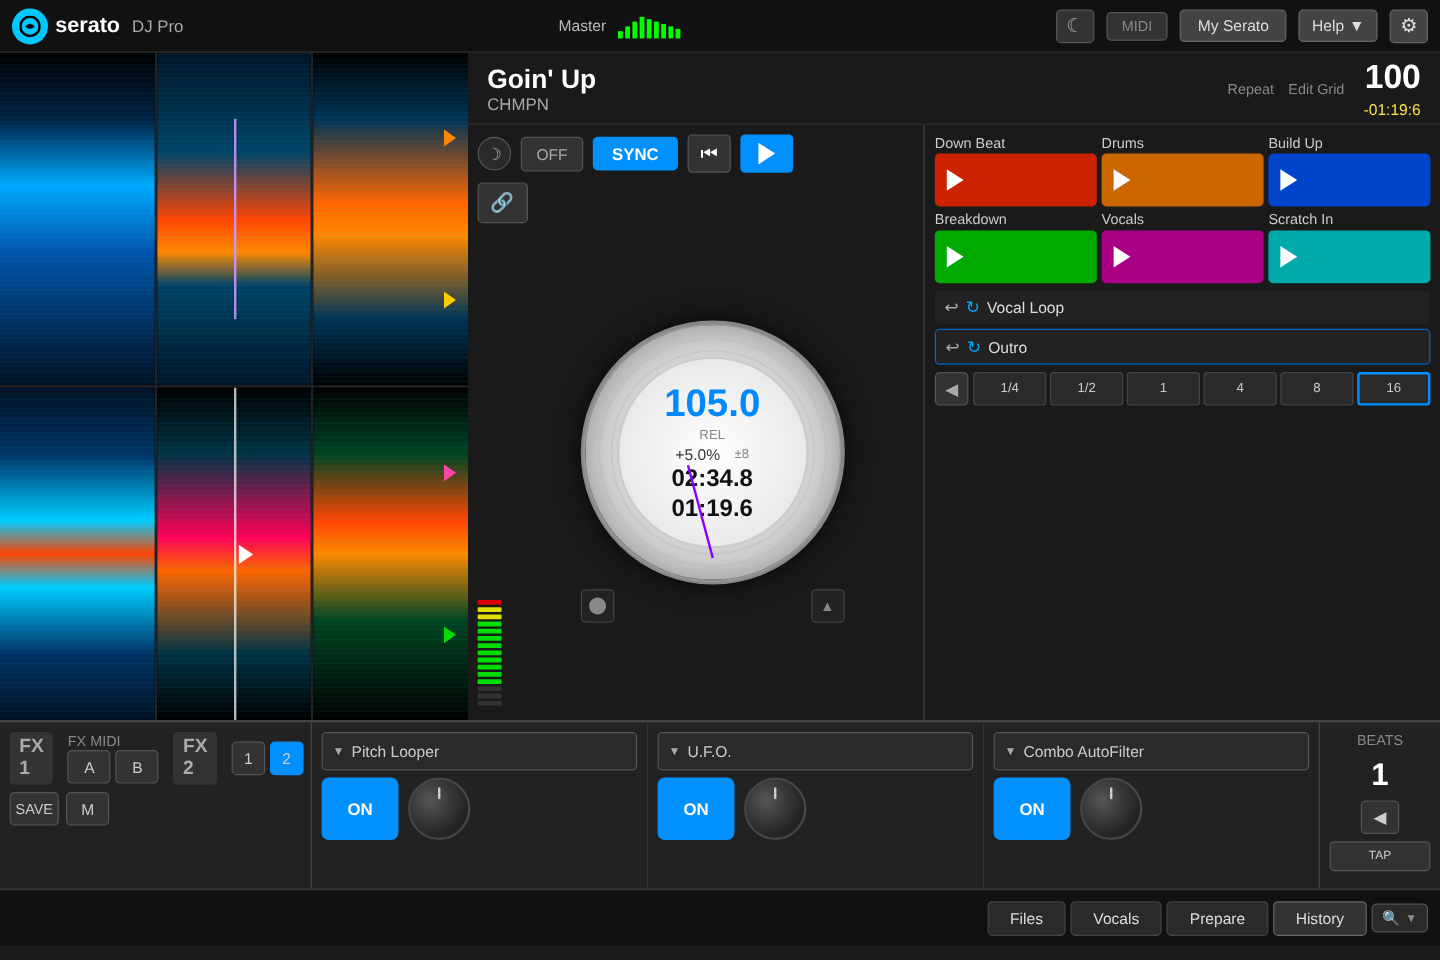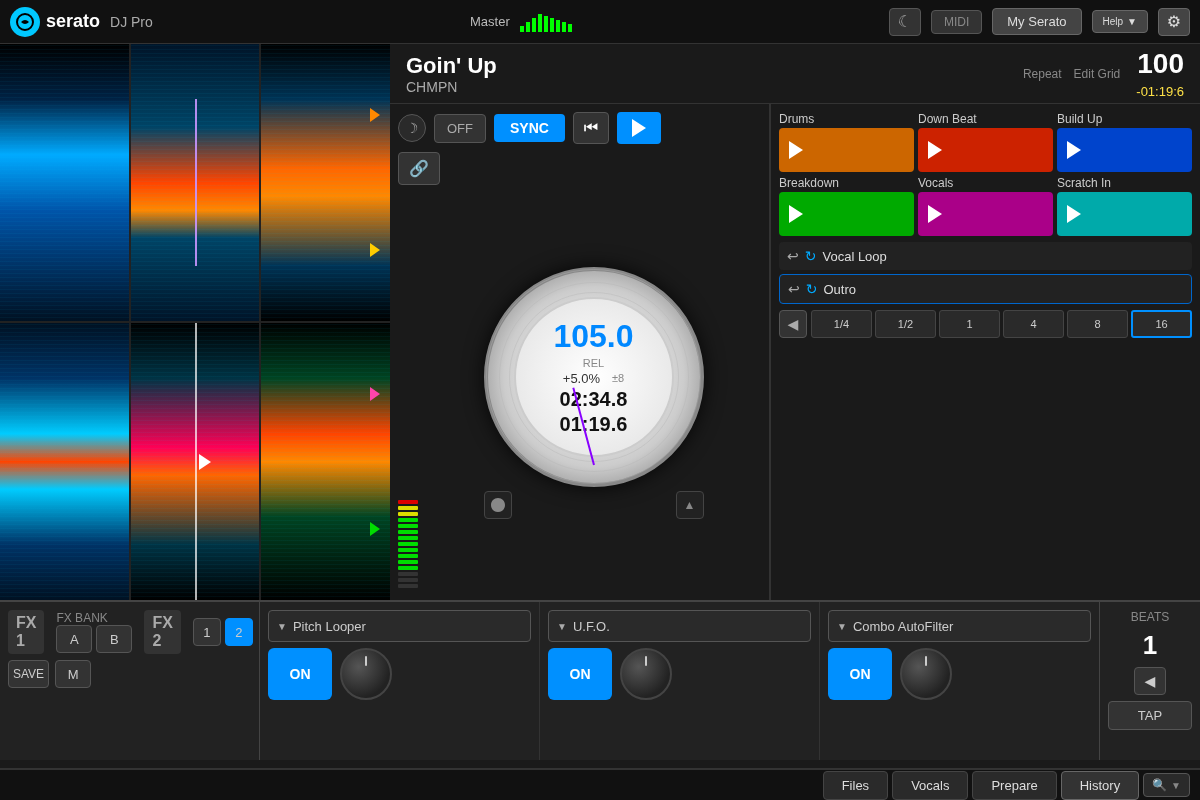--- a/index.html
+++ b/index.html
@@ -101,21 +101,21 @@
       color: #ddd;
       font-size: 13px;
       cursor: pointer;
     }
     .help-btn {
       padding: 5px 10px;
       background: #444;
       border: 1px solid #666;
       border-radius: 4px;
       color: #ddd;
-      font-size: 10px;
+      font-size: 13px;
       cursor: pointer;
       display: flex;
       align-items: center;
       gap: 4px;
     }
     .gear-btn {
       width: 32px;
       height: 28px;
       background: #444;
       border: 1px solid #666;
@@ -769,36 +769,36 @@
       display: flex;
       align-items: center;
       justify-content: center;
     }
     .tap-btn {
       padding: 6px;
       background: #333;
       border: 1px solid #555;
       border-radius: 4px;
       color: #ccc;
-      font-size: 13px;
+      font-size: 10px;
       cursor: pointer;
       text-align: center;
     }
 
     
     .bottom-nav-bar {
-      height: 32px;
+      height: 48px;
       background: #111;
       display: flex;
       align-items: center;
       padding: 0 10px;
       gap: 4px;
       border-top: 2px solid #333;
       position: absolute;
-      bottom: 0;
+      bottom: 12px;
       width: 100%;
     }
     .bottom-nav-spacer { flex: 1; }
     .bottom-nav-btn {
       padding: 6px 18px;
       background: #2a2a2a;
       border: 1px solid #444;
       border-radius: 4px;
       color: #ddd;
       font-size: 13px;
@@ -1030,28 +1030,28 @@
             </div>
           </div>
         </div>
       </div>
 
       <div class="cue-pads-section">
 
         <div class="cue-pads-grid">
 
           <div class="cue-pad-item">
-            <div class="cue-pad-label">Drums</div>
-            <button class="cue-pad-btn pad-orange">
+            <div class="cue-pad-label">Down Beat</div>
+            <button class="cue-pad-btn pad-red">
               <div class="play-arrow"></div>
             </button>
           </div>
           <div class="cue-pad-item">
-            <div class="cue-pad-label">Down Beat</div>
-            <button class="cue-pad-btn pad-red">
+            <div class="cue-pad-label">Drums</div>
+            <button class="cue-pad-btn pad-orange">
               <div class="play-arrow"></div>
             </button>
           </div>
           <div class="cue-pad-item">
             <div class="cue-pad-label">Build Up</div>
             <button class="cue-pad-btn pad-blue">
               <div class="play-arrow"></div>
             </button>
           </div>
 
@@ -1106,21 +1106,21 @@
 </div>
 
 <div class="bottom-fx-bar">
 
   <div class="fx-left">
     <div class="fx-header">
       <span class="fx-label">
         <span>FX</span><br><span>1</span>
       </span>
       <div>
-        <div class="fx-bank-label">FX BANK</div>
+        <div class="fx-bank-label">FX MIDI</div>
         <div class="fx-bank-btns">
           <button class="fx-bank-btn">A</button>
           <button class="fx-bank-btn">B</button>
         </div>
       </div>
       <span class="fx-label2">
         <span>FX</span><br><span>2</span>
       </span>
       <div class="fx-num-btns">
         <button class="fx-num-btn">1</button>

